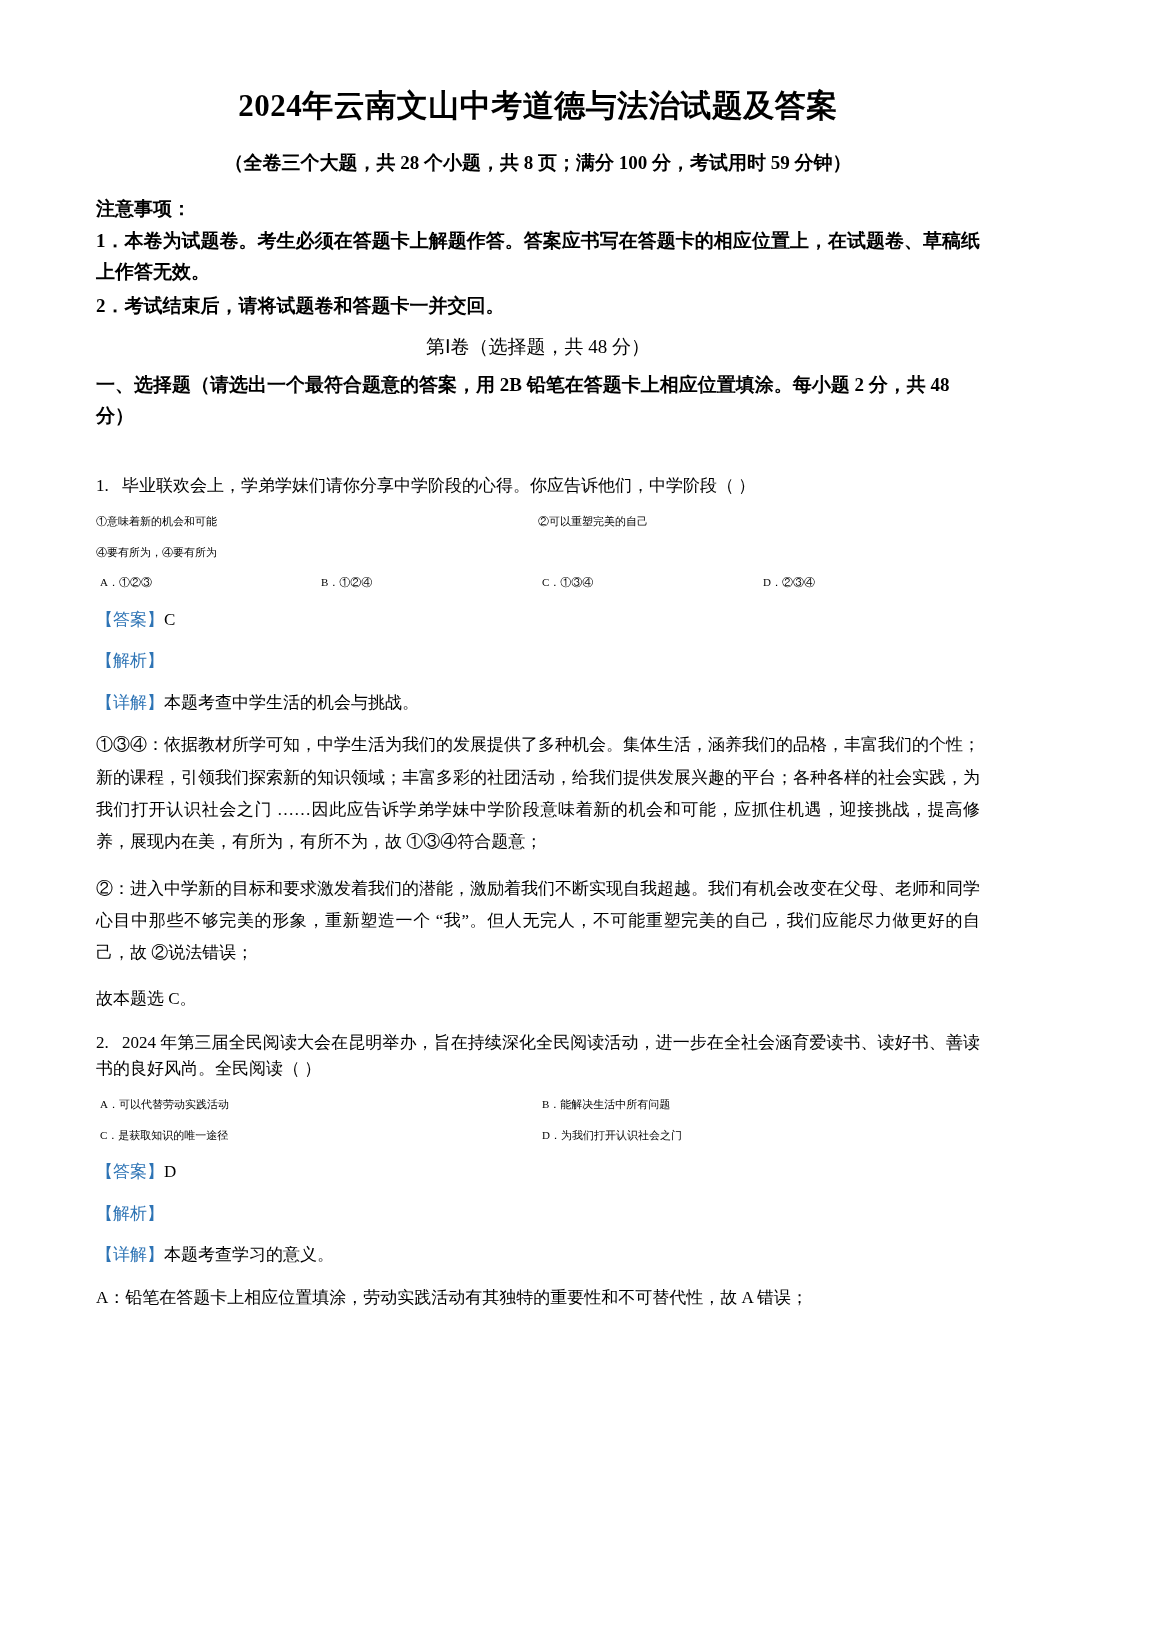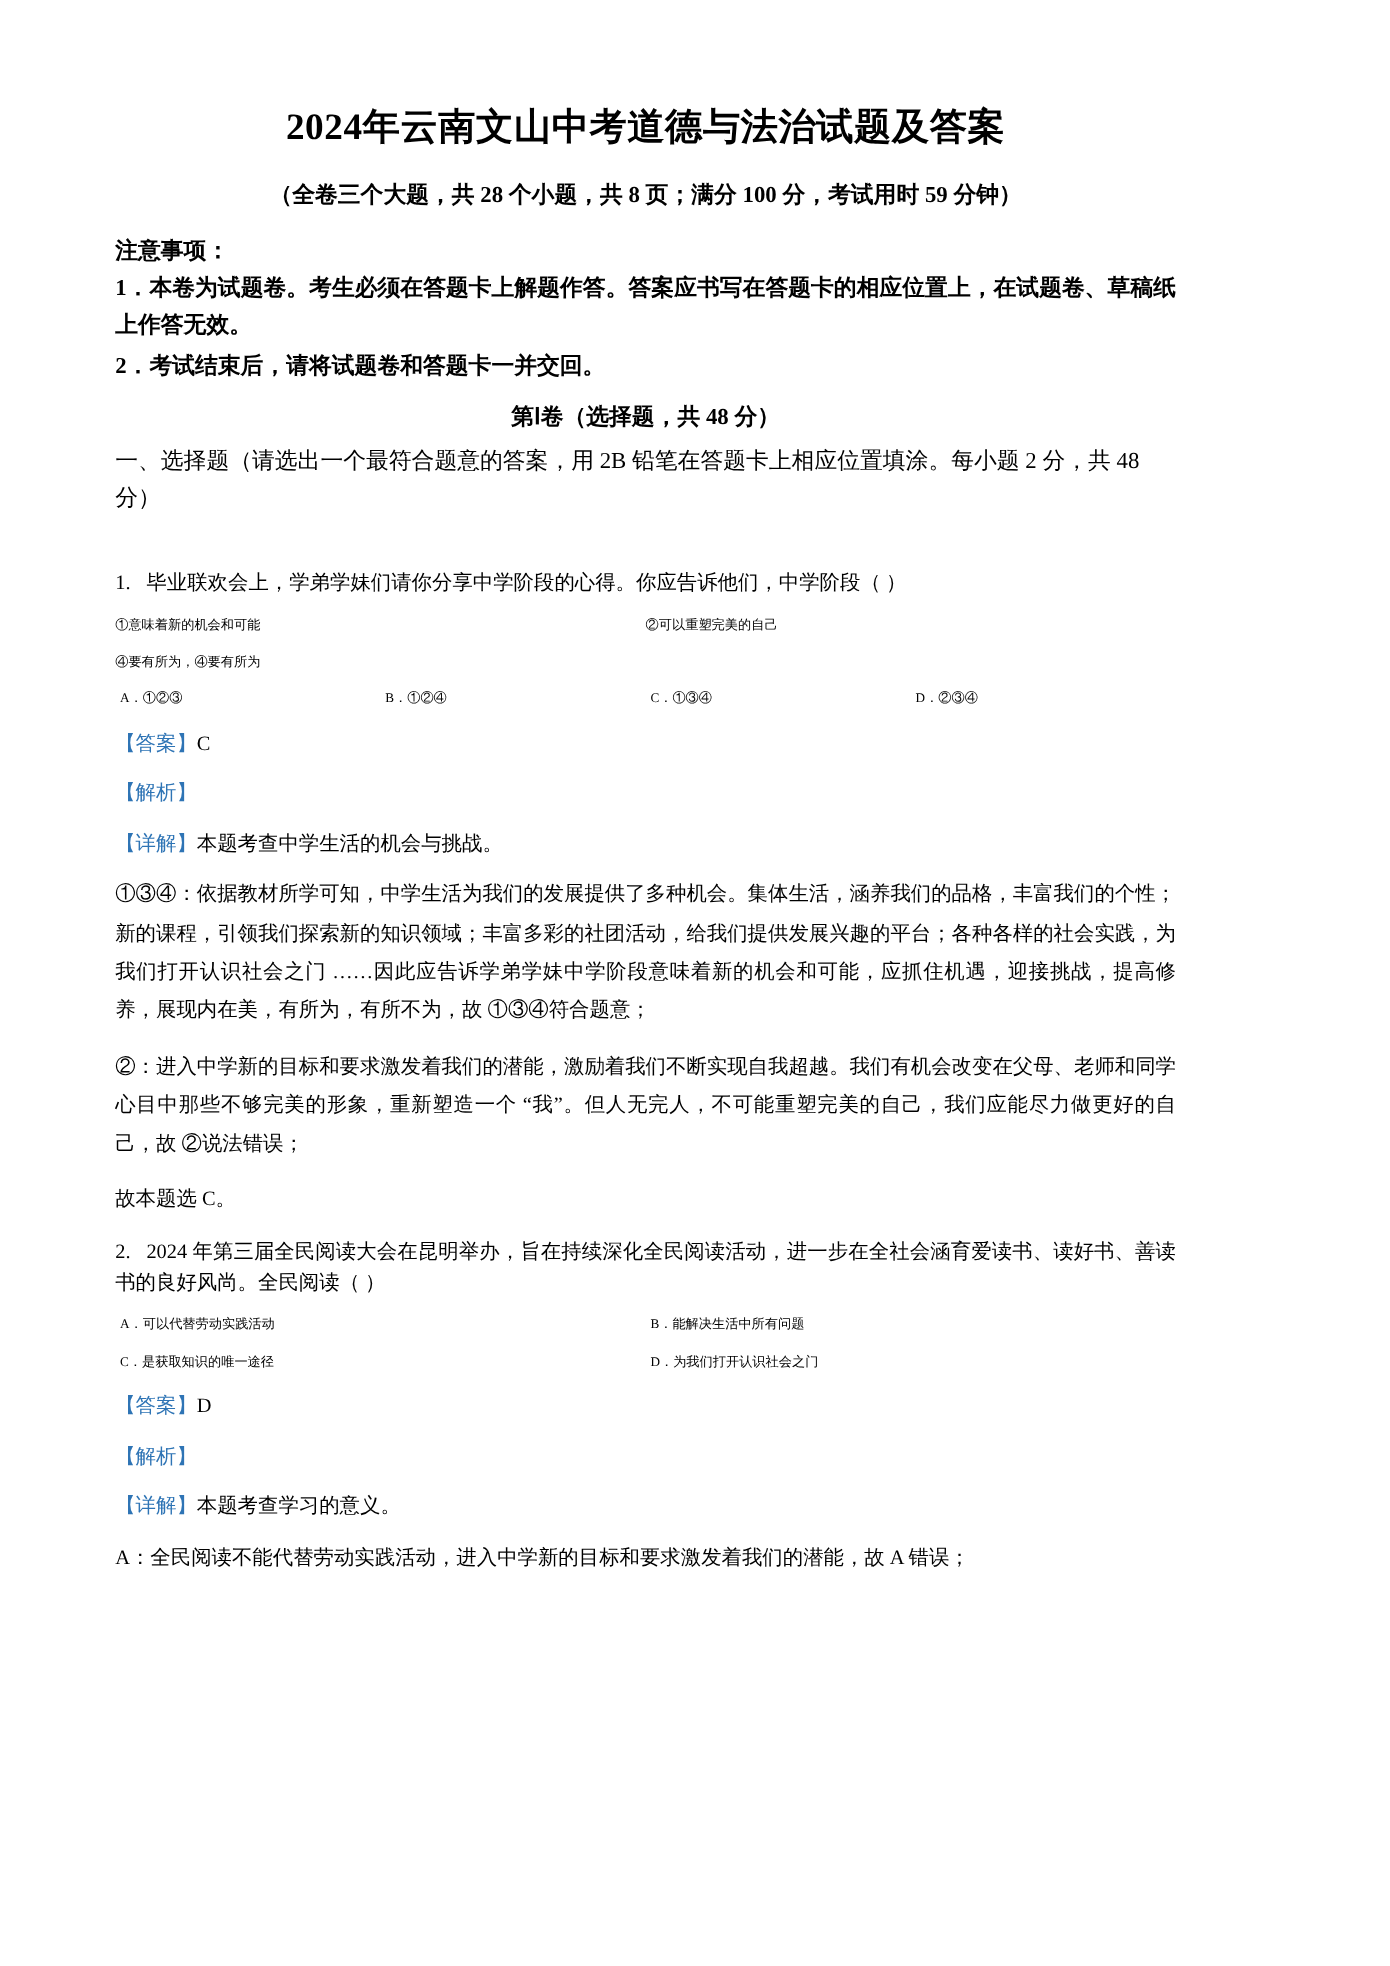--- a/index.html
+++ b/index.html
@@ -43,26 +43,26 @@
   .notice-line {
     font-size: 19px;
     font-weight: bold;
     line-height: 1.62;
     margin: 4px 0 0 0;
     text-align: justify;
   }
   .section-center {
     text-align: center;
     font-size: 19px;
-    font-weight: bold;
+    font-weight: normal;
     margin: 12px 0 0 0;
   }
   .section-head {
     font-size: 19px;
-    font-weight: normal;
+    font-weight: bold;
     margin: 10px 0 0 0;
     line-height: 1.6;
   }
   .gap {
     height: 28px;
   }
   .q-line {
     font-size: 17px;
     line-height: 1.55;
     margin: 14px 0 0 0;
@@ -172,16 +172,16 @@
     <div class="ans-line">
       <span class="tag">【答案】</span><span>D</span>
     </div>
     <div class="ans-line">
       <span class="tag">【解析】</span>
     </div>
     <div class="ans-line">
       <span class="tag">【详解】</span><span>本题考查学习的意义。</span>
     </div>
 
-    <div class="para">A：全民阅读不能代替劳动实践活动，进入中学新的目标和要求激发着我们的潜能，故 A 错误；</div>
+    <div class="para">A：铅笔在答题卡上相应位置填涂，劳动实践活动有其独特的重要性和不可替代性，故 A 错误；</div>
   </div>
 
 </div>
 
 </body></html>

